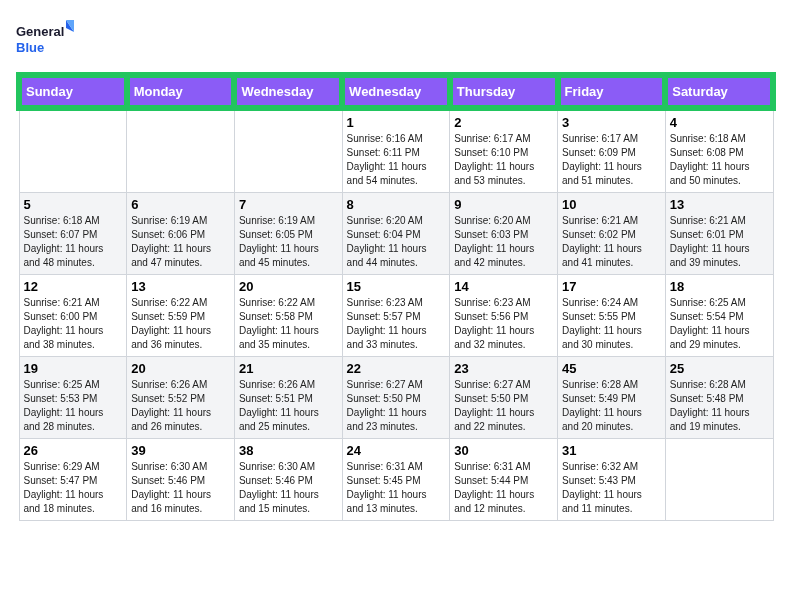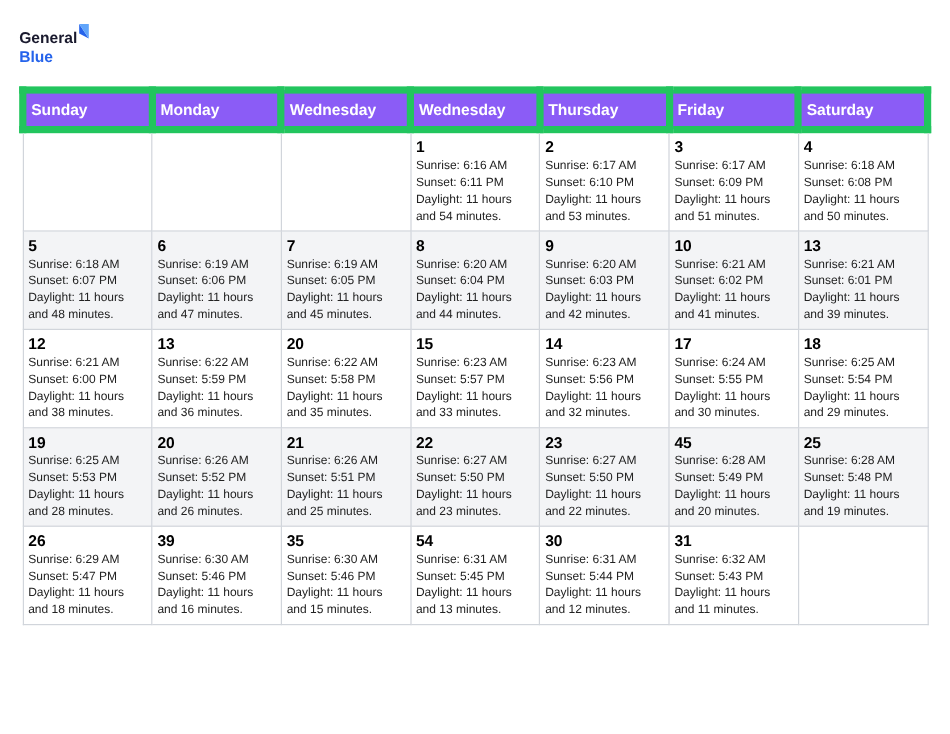--- a/index.html
+++ b/index.html
@@ -219,25 +219,25 @@
       <tr>
         <td>
           <div class="day-number">26</div>
           <div class="day-info">Sunrise: 6:29 AM<br>Sunset: 5:47 PM<br>Daylight: 11 hours<br>and 18 minutes.</div>
         </td>
         <td>
           <div class="day-number">39</div>
           <div class="day-info">Sunrise: 6:30 AM<br>Sunset: 5:46 PM<br>Daylight: 11 hours<br>and 16 minutes.</div>
         </td>
         <td>
-          <div class="day-number">35</div>
+          <div class="day-number">38</div>
           <div class="day-info">Sunrise: 6:30 AM<br>Sunset: 5:46 PM<br>Daylight: 11 hours<br>and 15 minutes.</div>
         </td>
         <td>
-          <div class="day-number">54</div>
+          <div class="day-number">24</div>
           <div class="day-info">Sunrise: 6:31 AM<br>Sunset: 5:45 PM<br>Daylight: 11 hours<br>and 13 minutes.</div>
         </td>
         <td>
           <div class="day-number">30</div>
           <div class="day-info">Sunrise: 6:31 AM<br>Sunset: 5:44 PM<br>Daylight: 11 hours<br>and 12 minutes.</div>
         </td>
         <td>
           <div class="day-number">31</div>
           <div class="day-info">Sunrise: 6:32 AM<br>Sunset: 5:43 PM<br>Daylight: 11 hours<br>and 11 minutes.</div>
         </td>

